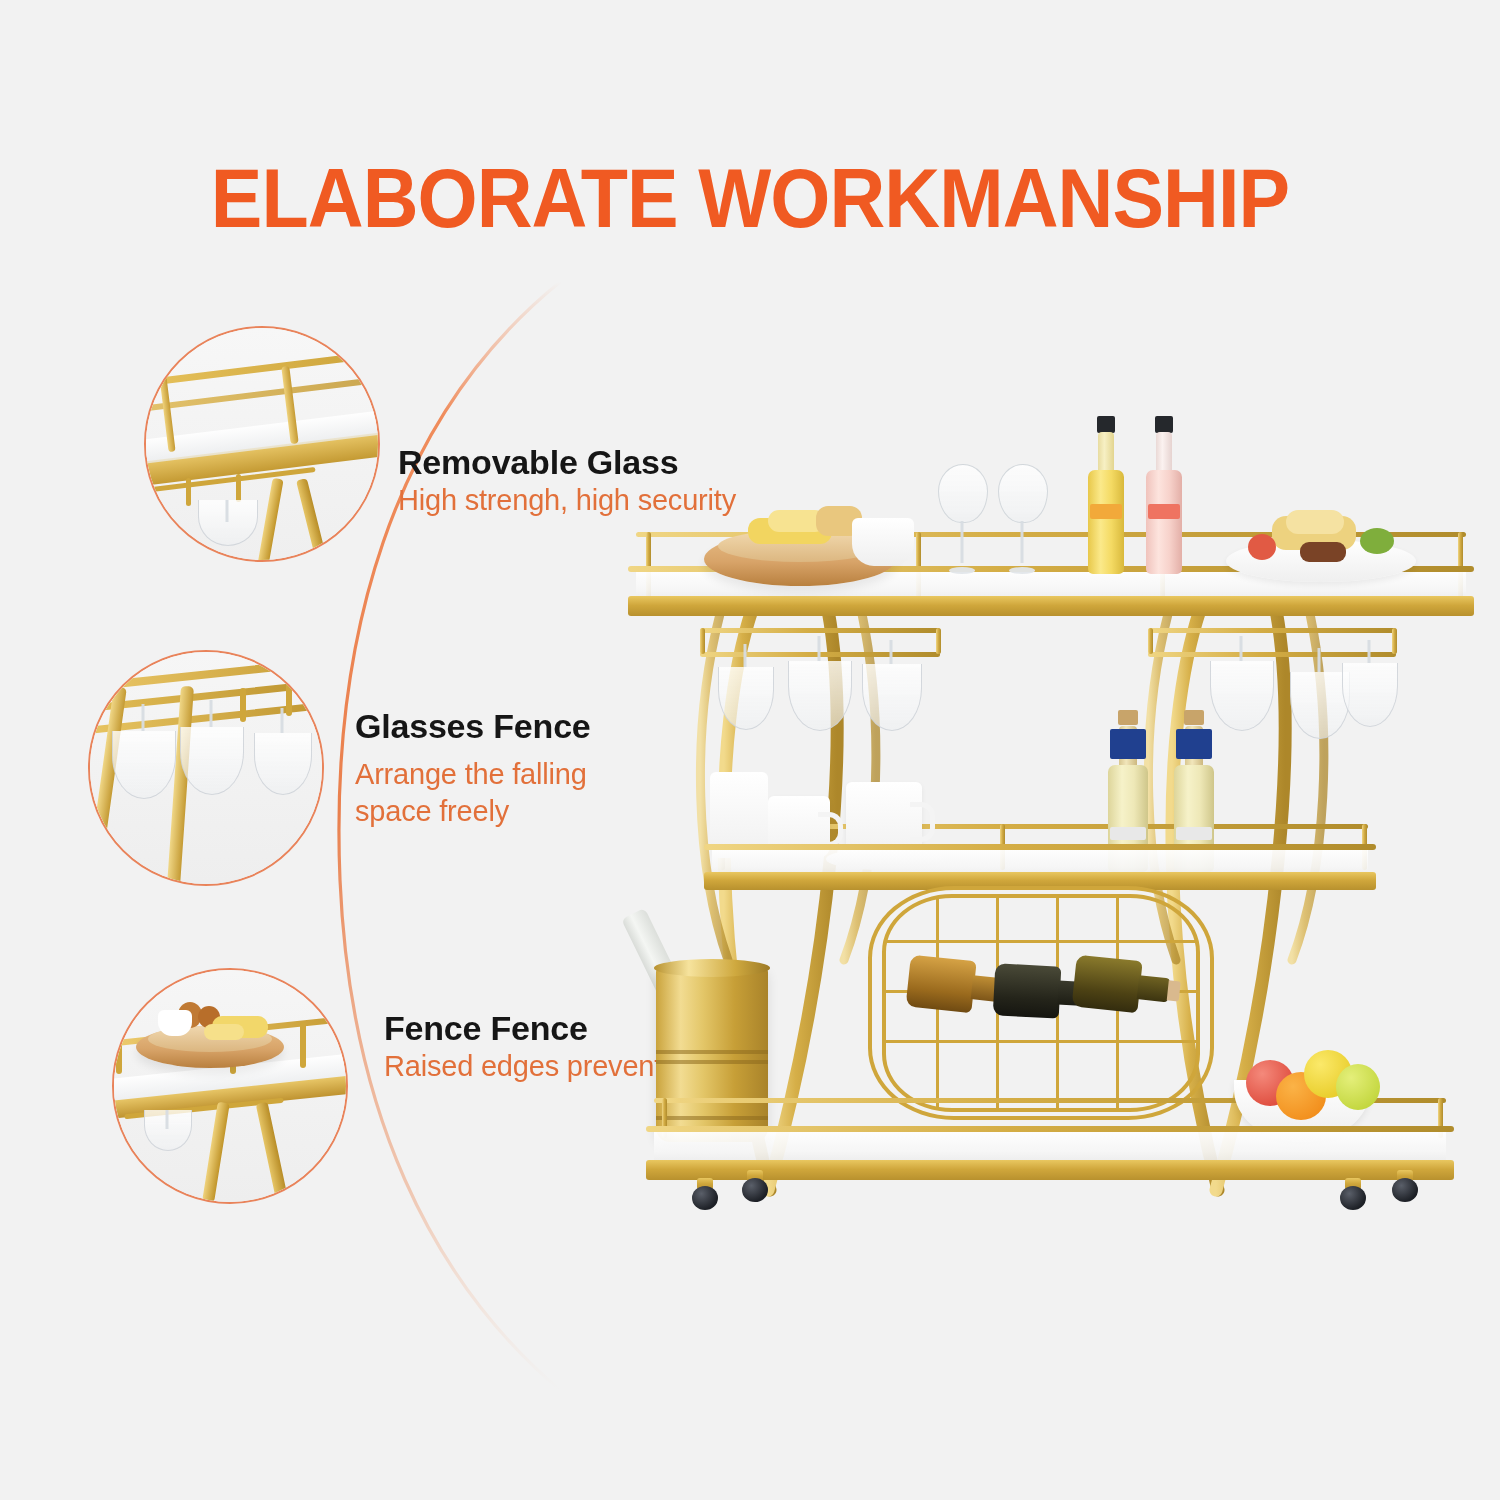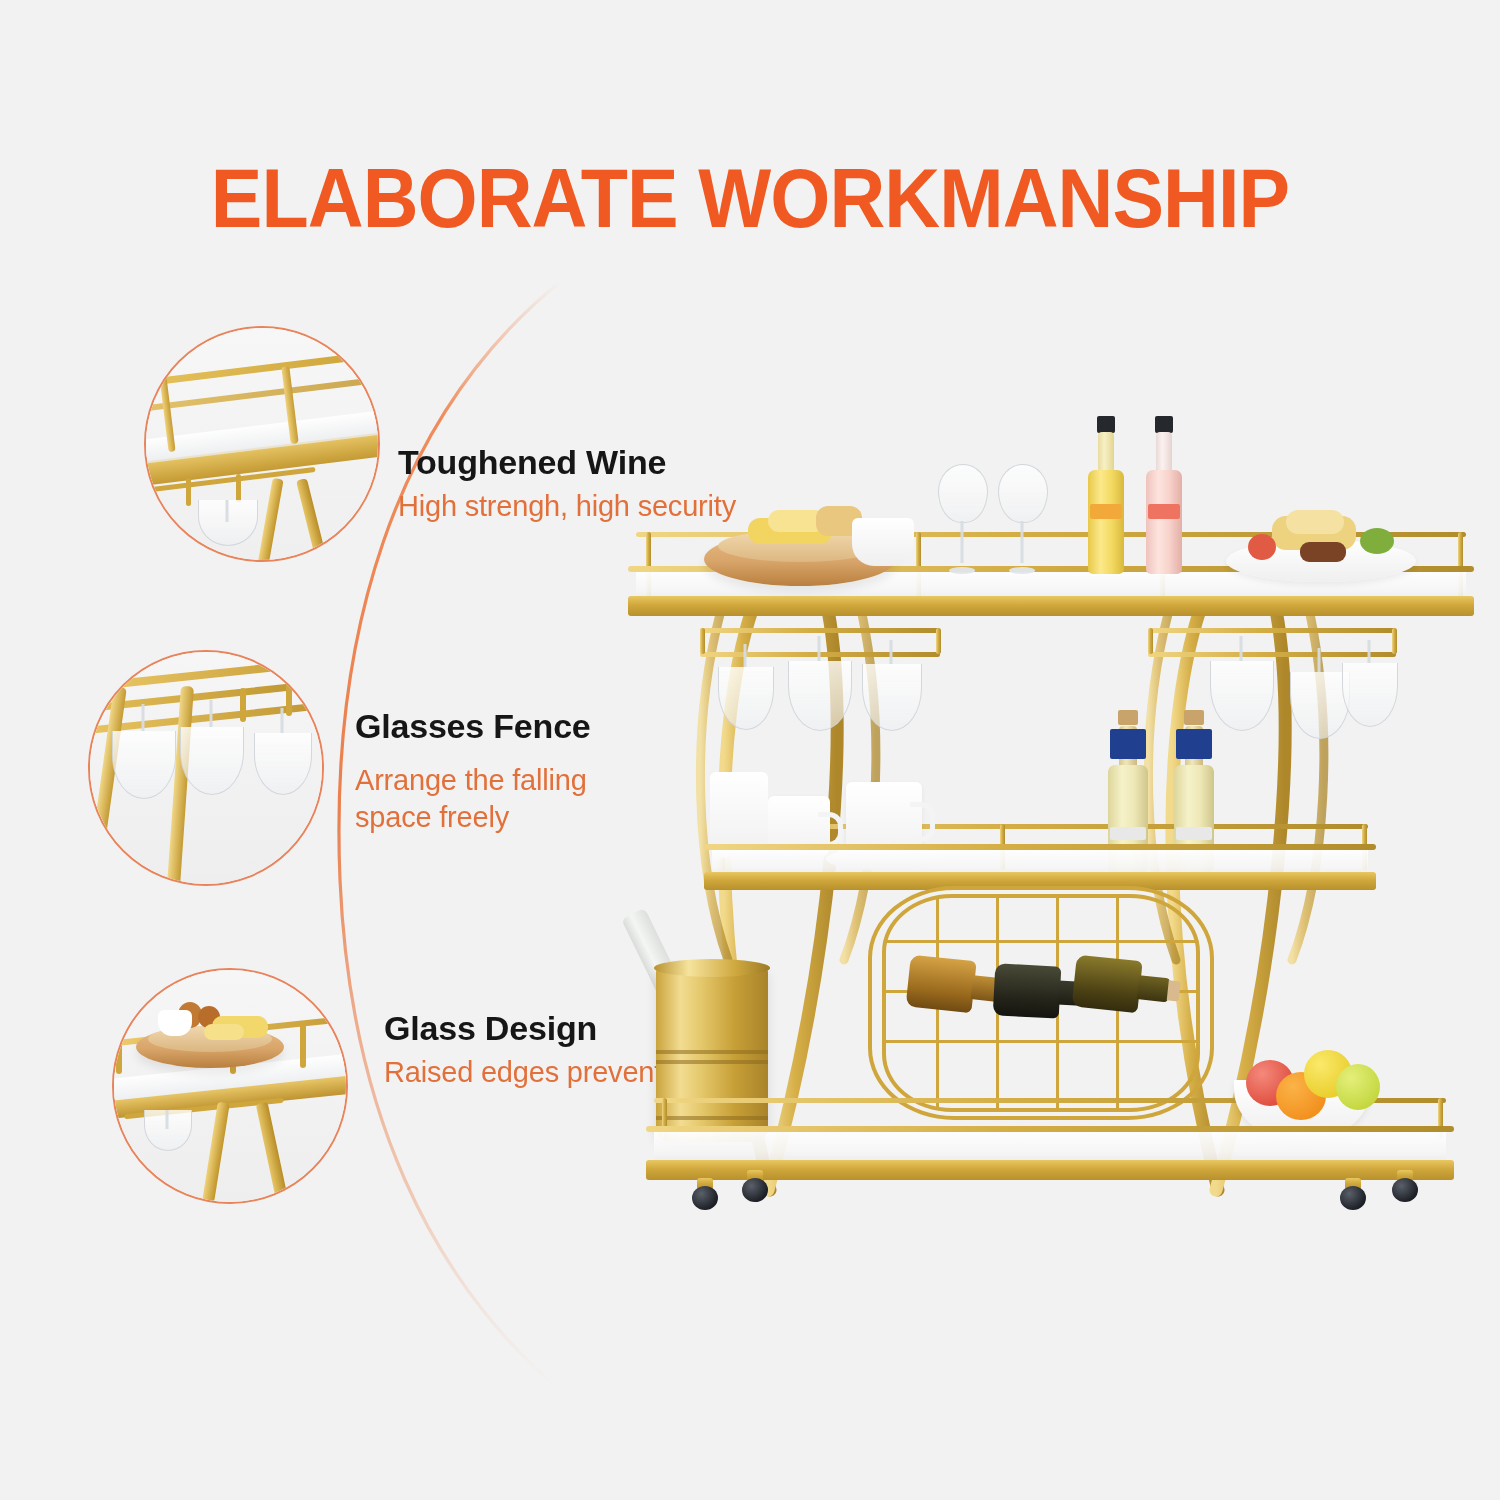--- a/index.html
+++ b/index.html
@@ -48,21 +48,20 @@
     font-size:34px;
     line-height:40px;
     letter-spacing:-.2px;
   }
   .feat-sub{
     position:absolute;
     color:#e2703a;
     font-size:29px;
     line-height:37px;
     letter-spacing:-.2px;
-    margin-top:6px;
   }
 
   
   .gold{background:linear-gradient(180deg,#e9c760 0%,#cfa63b 48%,#b8912e 100%);}
   .gold-l{background:linear-gradient(90deg,#f0d684 0%,#d4ad45 45%,#b08c2c 100%);}
   .glassplate{
     background:linear-gradient(180deg,rgba(255,255,255,.96) 0%,rgba(246,246,246,.93) 60%,rgba(232,232,232,.9) 100%);
     box-shadow:0 1px 0 rgba(255,255,255,.9) inset;
   }
   .cart{position:absolute;left:600px;top:400px;width:880px;height:880px;}
@@ -170,21 +169,21 @@
 
       <div class="wineglass" style="left:52px;top:172px;width:58px;height:72px;">
         <div class="wg-bowl"></div>
           <div class="wg-stem"></div>
       </div>
 
       <div style="position:absolute;left:118px;top:150px;width:11px;height:100px;background:linear-gradient(90deg,#efd27c,#c09429);transform:rotate(10deg);border-radius:4px;"></div>
       <div style="position:absolute;left:162px;top:150px;width:11px;height:100px;background:linear-gradient(90deg,#e6c566,#b88d27);transform:rotate(-14deg);border-radius:4px;"></div>
     </div>
   </div>
-  <div class="feat-title" style="left:398px;top:442px;width:420px;">Toughened Wine</div>
+  <div class="feat-title" style="left:398px;top:442px;width:420px;">Removable Glass</div>
   <div class="feat-sub" style="left:398px;top:482px;width:460px;">High strengh, high security</div>
 
   <div class="thumb" style="left:88px;top:650px;width:232px;height:232px;">
     <div class="thumb-inner" style="background:linear-gradient(180deg,#f6f6f6,#eeeeee);">
 
       <div style="position:absolute;left:-10px;top:18px;width:260px;height:8px;background:linear-gradient(90deg,#ecc96a,#c49a33);border-radius:4px;transform:rotate(-6deg);"></div>
       <div style="position:absolute;left:-10px;top:40px;width:260px;height:7px;background:linear-gradient(90deg,#e4bf58,#b9902c);border-radius:4px;transform:rotate(-6deg);"></div>
       <div style="position:absolute;left:-10px;top:62px;width:260px;height:7px;background:linear-gradient(90deg,#e9c663,#bd932e);border-radius:4px;transform:rotate(-6deg);"></div>
       <div style="position:absolute;left:150px;top:36px;width:6px;height:34px;background:#cfa63b;border-radius:3px;"></div>
       <div style="position:absolute;left:196px;top:28px;width:6px;height:36px;background:#cfa63b;border-radius:3px;"></div>
@@ -236,21 +235,21 @@
 
       <div style="position:absolute;left:10px;top:136px;width:160px;height:5px;background:#cfa63b;border-radius:3px;transform:rotate(-6deg);"></div>
       <div class="wineglass" style="left:30px;top:140px;width:46px;height:64px;">
         <div class="wg-bowl"></div>
           <div class="wg-stem"></div>
       </div>
       <div style="position:absolute;left:96px;top:132px;width:12px;height:100px;background:linear-gradient(90deg,#efd27c,#c09429);transform:rotate(9deg);border-radius:4px;"></div>
       <div style="position:absolute;left:152px;top:132px;width:12px;height:100px;background:linear-gradient(90deg,#e6c566,#b88d27);transform:rotate(-12deg);border-radius:4px;"></div>
     </div>
   </div>
-  <div class="feat-title" style="left:384px;top:1008px;width:420px;">Glass Design</div>
+  <div class="feat-title" style="left:384px;top:1008px;width:420px;">Fence Fence</div>
   <div class="feat-sub" style="left:384px;top:1048px;width:460px;">Raised edges prevent</div>
 
   <div class="cart">
 
     <svg style="position:absolute;left:0;top:0;width:880px;height:880px;">
       <defs>
         <linearGradient id="gl" x1="0" y1="0" x2="1" y2="0">
           <stop offset="0%" stop-color="#f2da8c"></stop>
             <stop offset="40%" stop-color="#d6af48"></stop>
           <stop offset="100%" stop-color="#ad872a"></stop>

